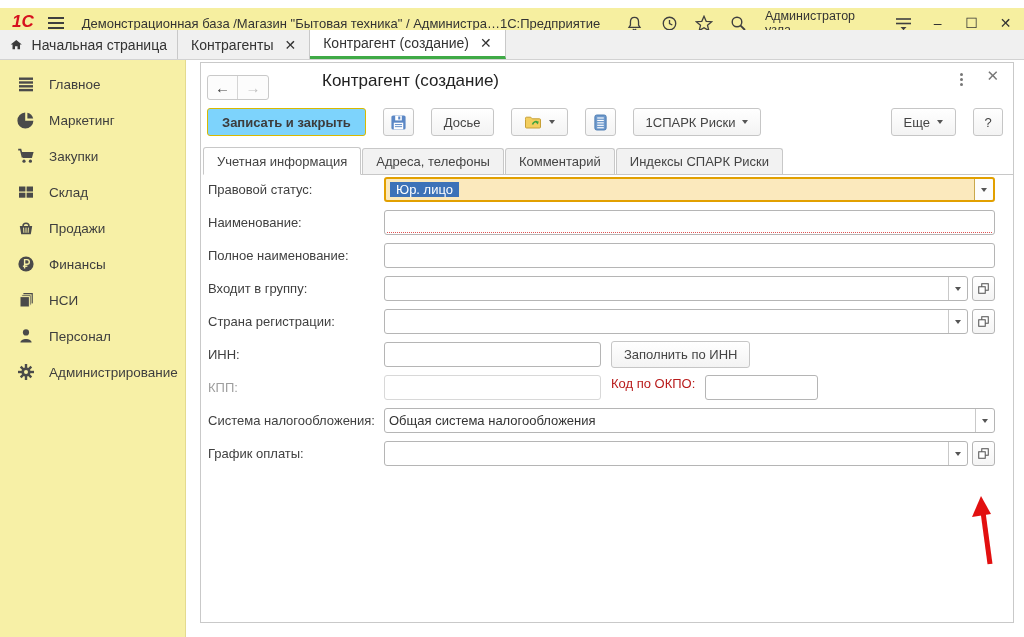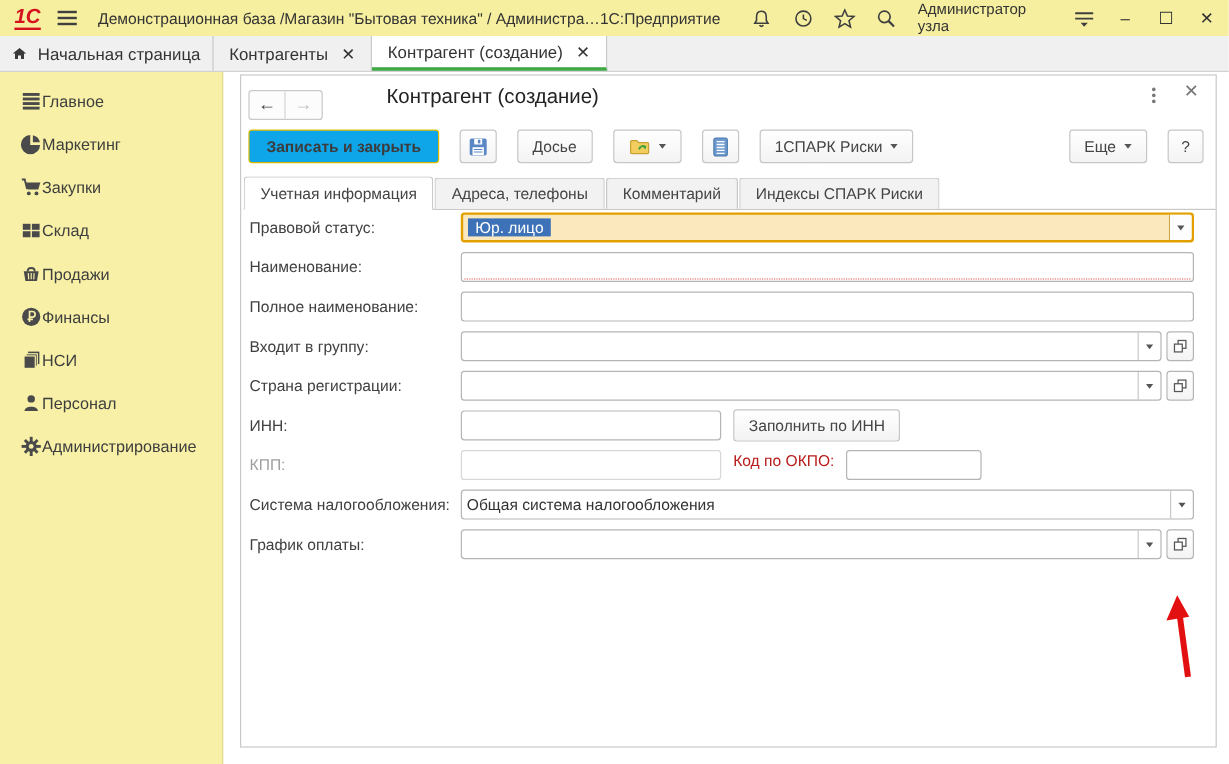--- a/index.html
+++ b/index.html
@@ -1,59 +1,59 @@
 <!DOCTYPE html>
 <html><head>
 <meta charset="utf-8">
 <style>
   * { margin:0; padding:0; box-sizing:border-box; }
   html,body { width:1024px; height:637px; font-family:"Liberation Sans", sans-serif; background:#fff; overflow:hidden; }
   .stage { position:relative; width:1024px; height:637px; background:#fff; }
 
   
-  .topbar { position:absolute; top:0; left:0; width:1024px; height:30px; background:#F6EFA0; display:flex; align-items:center; padding:0 10px 0 12px; }
+  .topbar { position:absolute; top:8px; left:0; width:1024px; height:30px; background:#F6EFA0; display:flex; align-items:center; padding:0 10px 0 12px; }
   .logo { color:#D6121F; font-weight:bold; font-style:italic; font-size:17px; letter-spacing:0; border-bottom:2px solid #D6121F; line-height:1; padding-bottom:1px; margin-right:14px; }
   .hamburger { display:flex; flex-direction:column; gap:3px; margin-right:18px; cursor:pointer; }
   .hamburger i { display:block; width:16px; height:2px; background:#3F3F3F; }
   .app-title { font-size:13px; color:#333; white-space:nowrap; }
   .topbar-right { margin-left:auto; display:flex; align-items:center; gap:17px; }
   .product { font-size:13px; color:#333; margin-right:8px; }
   .tb-icon { width:19px; height:18px; display:flex; align-items:center; justify-content:center; cursor:pointer; }
   .user { font-size:12.5px; color:#333; }
   .wctl { font-size:14px; color:#333; width:18px; text-align:center; cursor:pointer; line-height:30px; }
 
   
   .navtabs { position:absolute; top:30px; left:0; width:1024px; height:30px; background:#F0F0F0; border-bottom:1px solid #D2D2D2; display:flex; }
   .home-tab { display:flex; align-items:center; gap:9px; padding:0 10px; width:178px; border-right:1px solid #C9C9C9; cursor:pointer; }
   .home-tab span, .navtab span { font-size:14px; color:#333; white-space:nowrap; }
   .navtab { display:flex; align-items:center; gap:11px; padding:0 13px; border-right:1px solid #C9C9C9; cursor:pointer; }
   .navtab.active { background:#fff; border-bottom:3px solid #3FAA46; }
   .tab-close { font-size:13px; color:#555; cursor:pointer; line-height:1; }
 
   
   .sidebar { position:absolute; top:60px; left:0; width:186px; height:577px; background:#F7F0A6; border-right:1px solid #E4DA8F; padding-top:6px; }
-  .side-item { display:flex; align-items:center; height:36px; padding-left:17px; cursor:pointer; }
+  .side-item { display:flex; align-items:center; gap:14px; height:36px; padding-left:17px; cursor:pointer; }
   .side-item span { font-size:13.5px; color:#3E3E3E; }
   .side-item svg { flex:none; }
 
   
   .panel { position:absolute; left:200px; top:62px; width:814px; height:561px; background:#fff; border:1px solid #C9C9C9; }
   .panel-head { position:relative; height:42px; }
   .navbtns { position:absolute; left:6px; top:12px; display:flex; border:1px solid #C9C9C9; border-radius:3px; overflow:hidden; background:#FCFCFC; }
   .navbtn { width:30px; height:23px; display:flex; align-items:center; justify-content:center; font-size:15px; cursor:pointer; }
   .navbtn.back { color:#3F3F3F; border-right:1px solid #D5D5D5; }
   .navbtn.fwd { color:#BFBFBF; }
   .panel-title { position:absolute; left:121px; top:8px; font-size:17px; color:#222; white-space:nowrap; }
   .kebab { position:absolute; right:48px; top:8px; display:flex; flex-direction:column; gap:2px; cursor:pointer; padding:2px; }
   .kebab i { width:3px; height:3px; background:#777; border-radius:50%; }
   .panel-close { position:absolute; right:14px; top:4px; font-size:15px; color:#777; cursor:pointer; }
 
   .toolbar { display:flex; align-items:center; padding:2px 10px 0 6px; gap:17px; height:32px; }
   .btn { height:28px; display:flex; align-items:center; justify-content:center; gap:7px; padding:0 12px; background:linear-gradient(#FFFFFF,#F3F3F3); border:1px solid #C6C6C6; border-radius:3px; font-size:13px; color:#444; cursor:pointer; white-space:nowrap; }
-  .btn.primary { background:#0ea5e9; border-color:#D9B900; font-weight:bold; color:#3C3C3C; padding:0 14px; }
+  .btn.primary { background:#7dd3fc; border-color:#D9B900; font-weight:bold; color:#3C3C3C; padding:0 14px; }
   .btn.icon-only { width:31px; padding:0; }
   .tb-spacer { flex:1; }
   .caret { display:inline-block; width:0; height:0; border-left:3.5px solid transparent; border-right:3.5px solid transparent; border-top:4px solid #555; }
 
   .ftabs { position:absolute; top:84px; left:2px; width:810px; height:28px; display:flex; align-items:flex-end; border-bottom:1px solid #C8C8C8; }
   .ftab { height:26px; display:flex; align-items:center; padding:0 13px; background:#F2F2F2; border:1px solid #C8C8C8; border-bottom:none; border-radius:3px 3px 0 0; margin-right:1px; font-size:13px; color:#444; cursor:pointer; }
   .ftab.active { background:#fff; height:28px; margin-bottom:-1px; border-bottom:1px solid #fff; position:relative; z-index:2; }
 
   .fields { position:absolute; top:114px; left:7px; width:787px; }
   .frow { display:flex; align-items:center; height:25px; margin-bottom:8px; }

